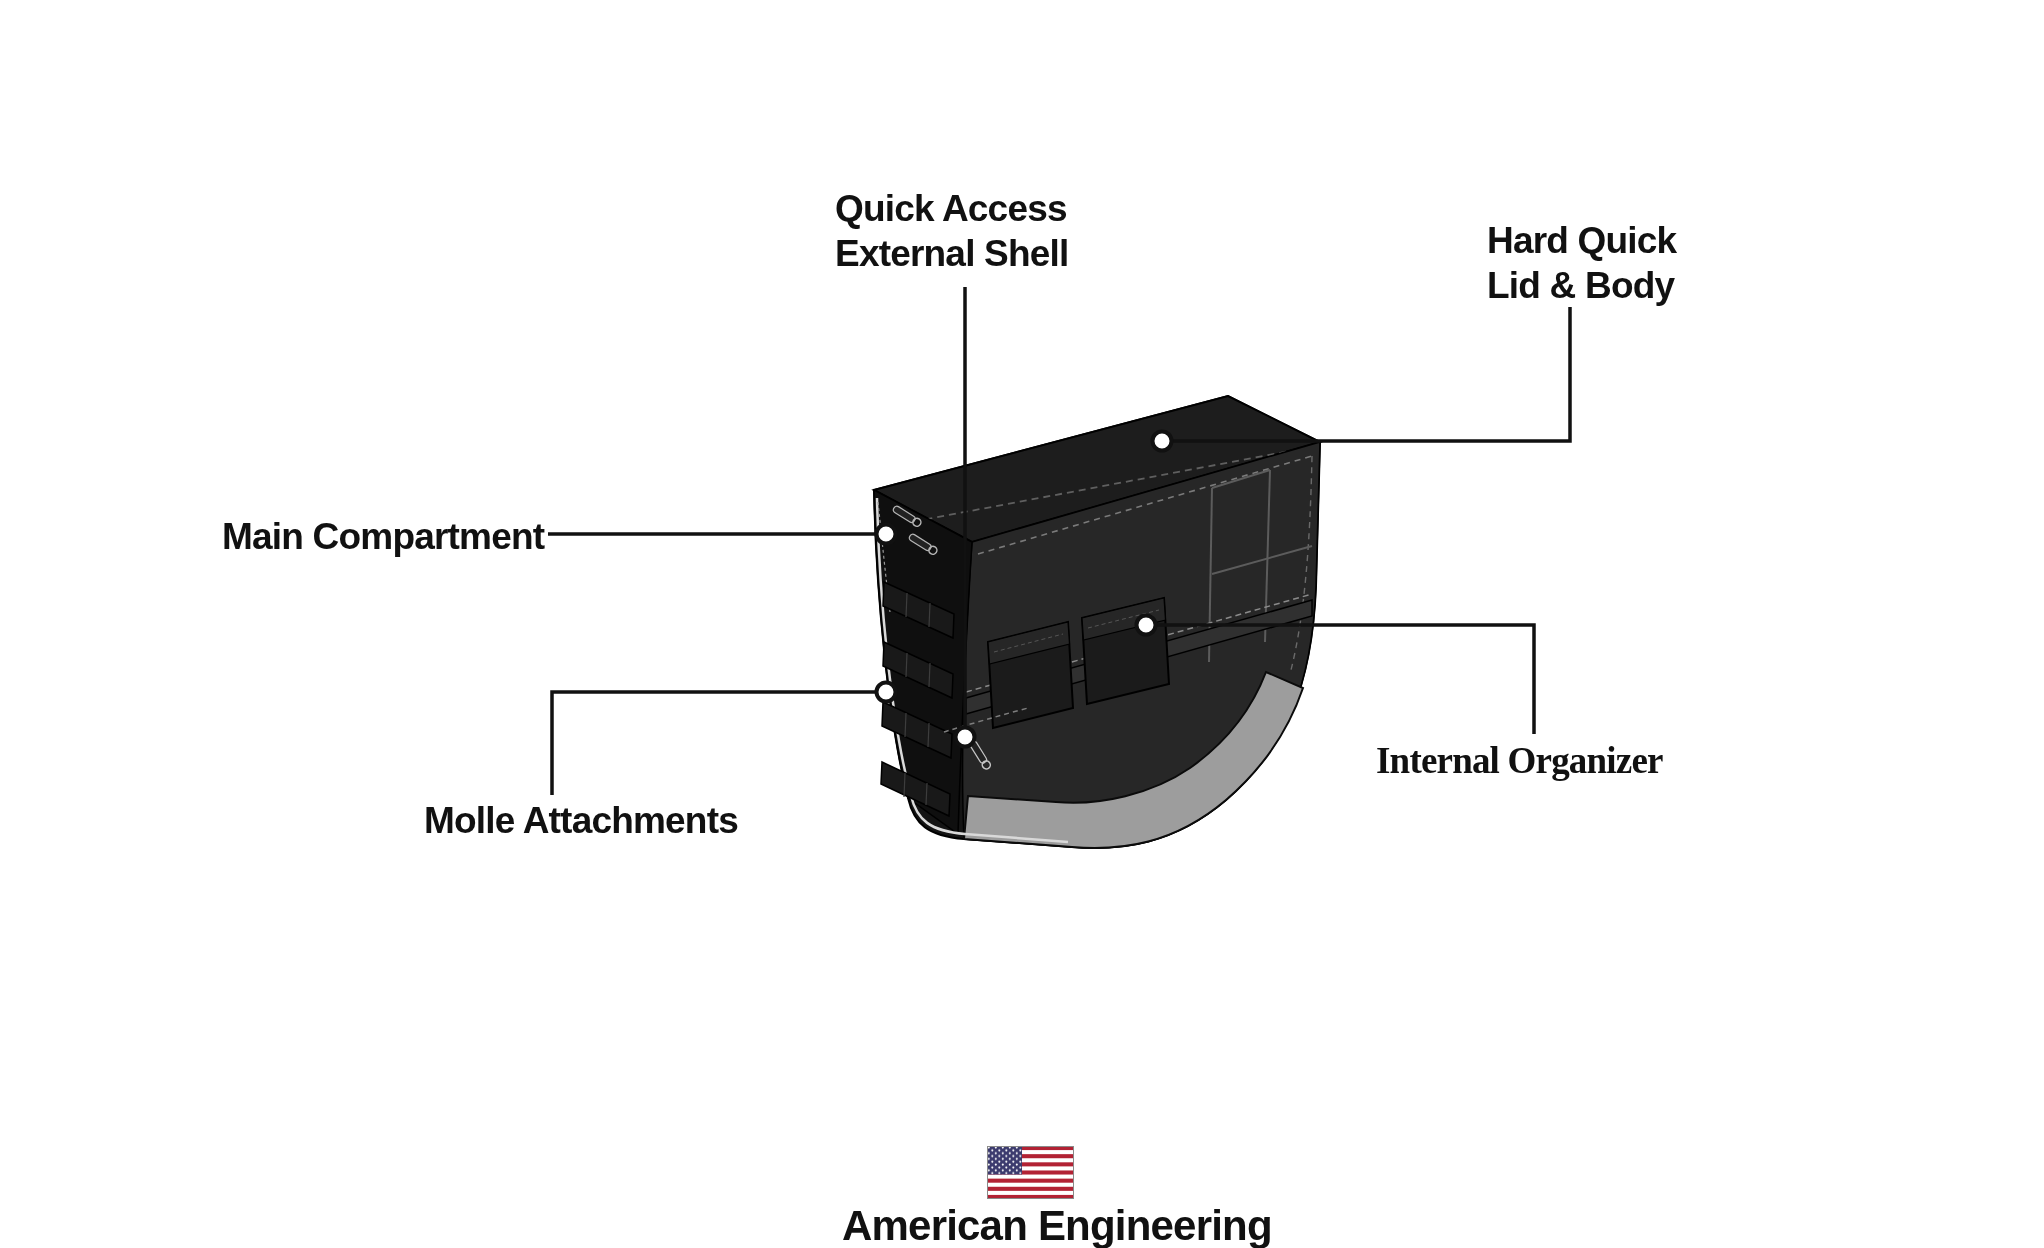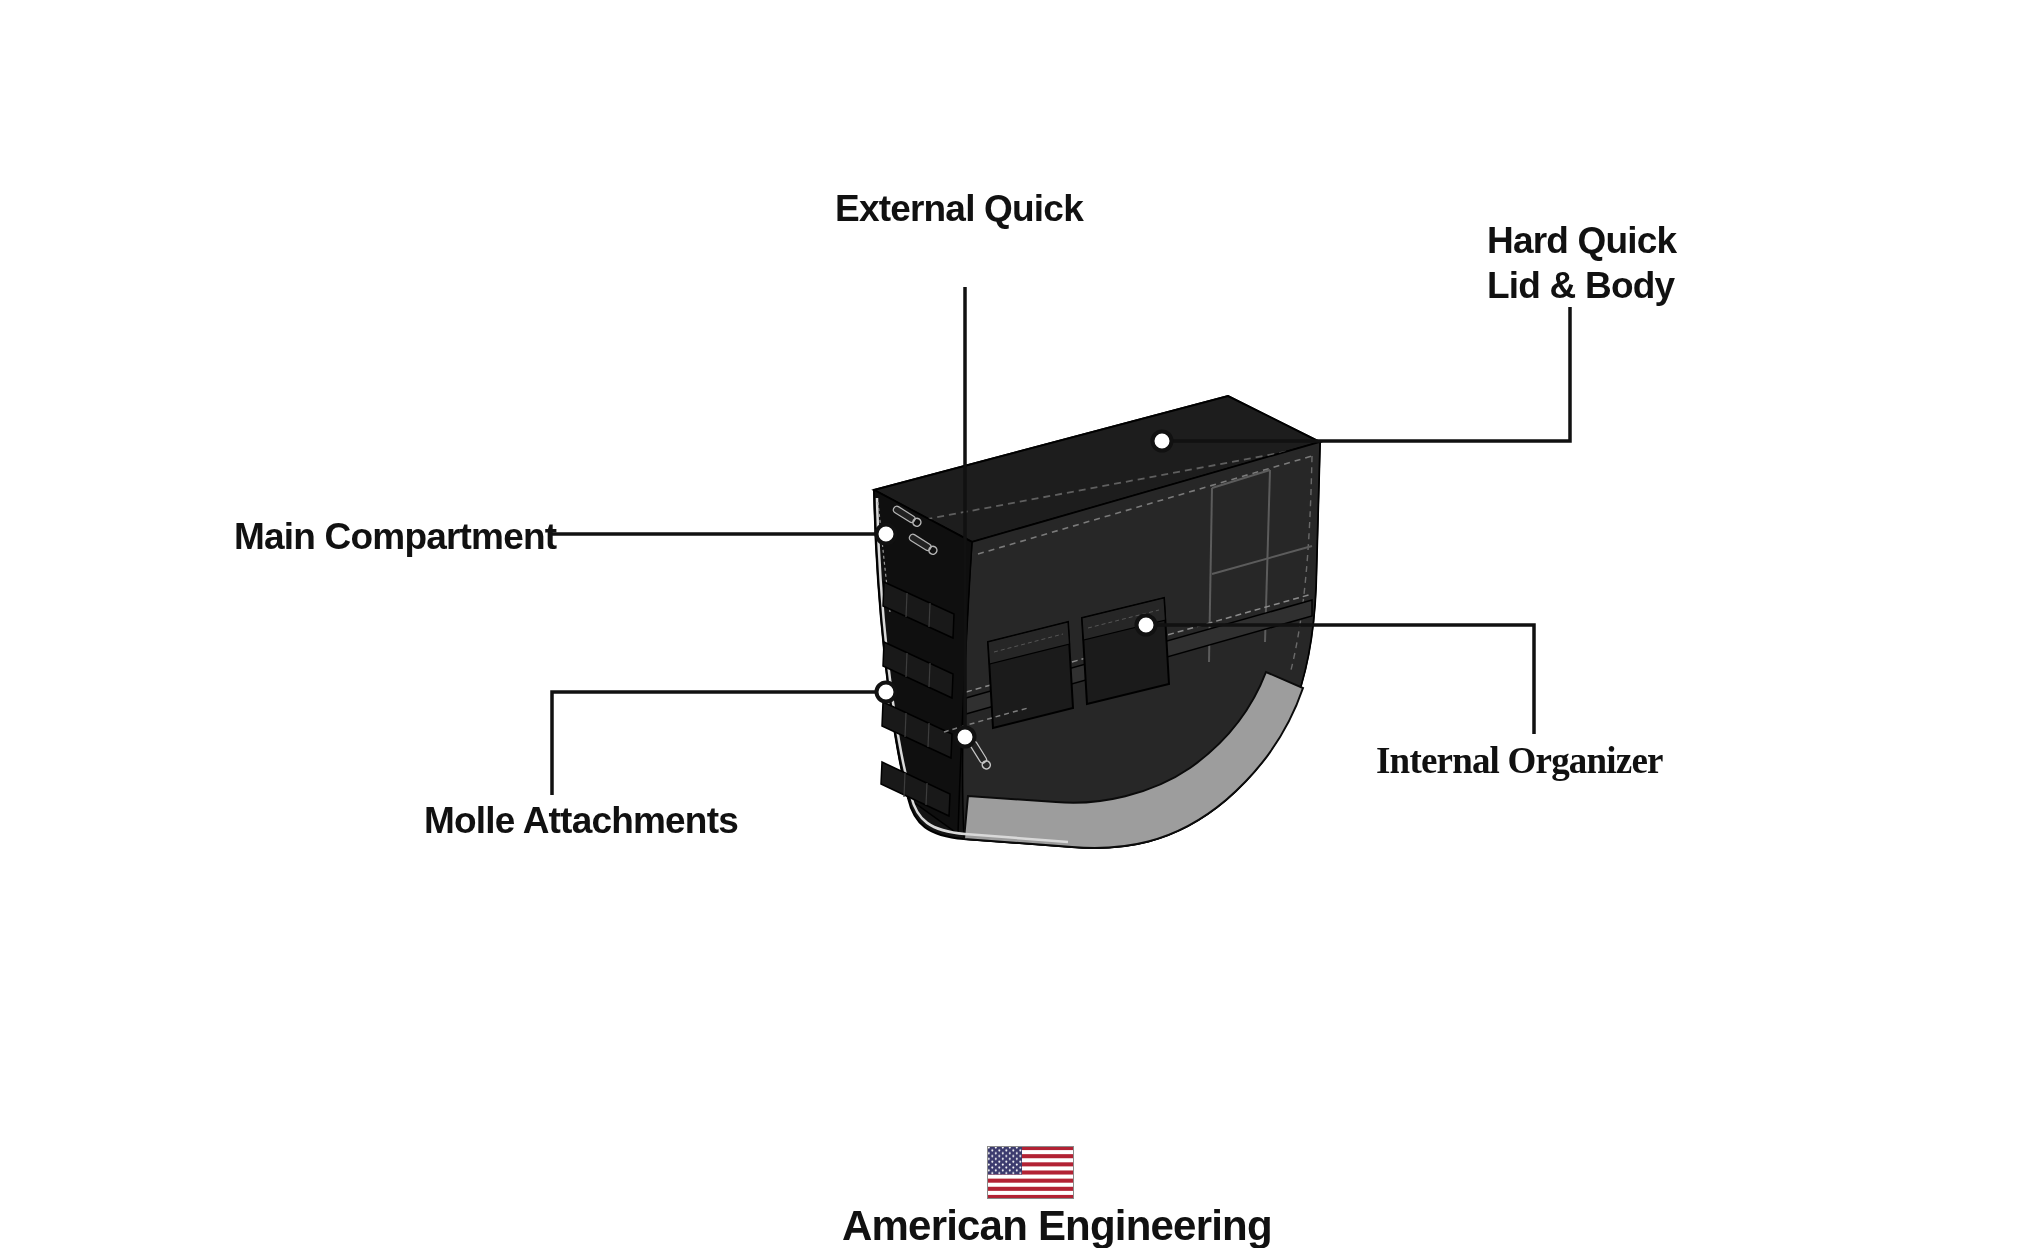--- a/index.html
+++ b/index.html
@@ -123,29 +123,30 @@
     <g fill="#fff" stroke="#111" stroke-width="4">
       <circle cx="965" cy="737" r="9.5"></circle>
       <circle cx="1162" cy="441" r="9.5"></circle>
       <circle cx="886" cy="534" r="9.5"></circle>
       <circle cx="886" cy="692" r="9.5"></circle>
       <circle cx="1146" cy="625" r="9.5"></circle>
     </g>
   </svg>
 
   <div class="label" style="left:835px;top:186px;">
-    <span>External Quick</span>
+    <span>Quick Access</span>
+    <span>External Shell</span>
   </div>
 
   <div class="label" style="left:1487px;top:218px;">
     <span>Hard Quick</span>
     <span>Lid &amp; Body</span>
   </div>
 
-  <div class="label" style="left:234px;top:514px;">
+  <div class="label" style="left:222px;top:514px;">
     <span>Main Compartment</span>
   </div>
 
   <div class="label" style="left:382px;top:798px;margin-left:42px;">
     <span>Molle Attachments</span>
   </div>
 
   <div class="label" style="left:1376px;top:738px;font-family:Liberation Serif, serif;">
     <span>Internal Organizer</span>
   </div>

